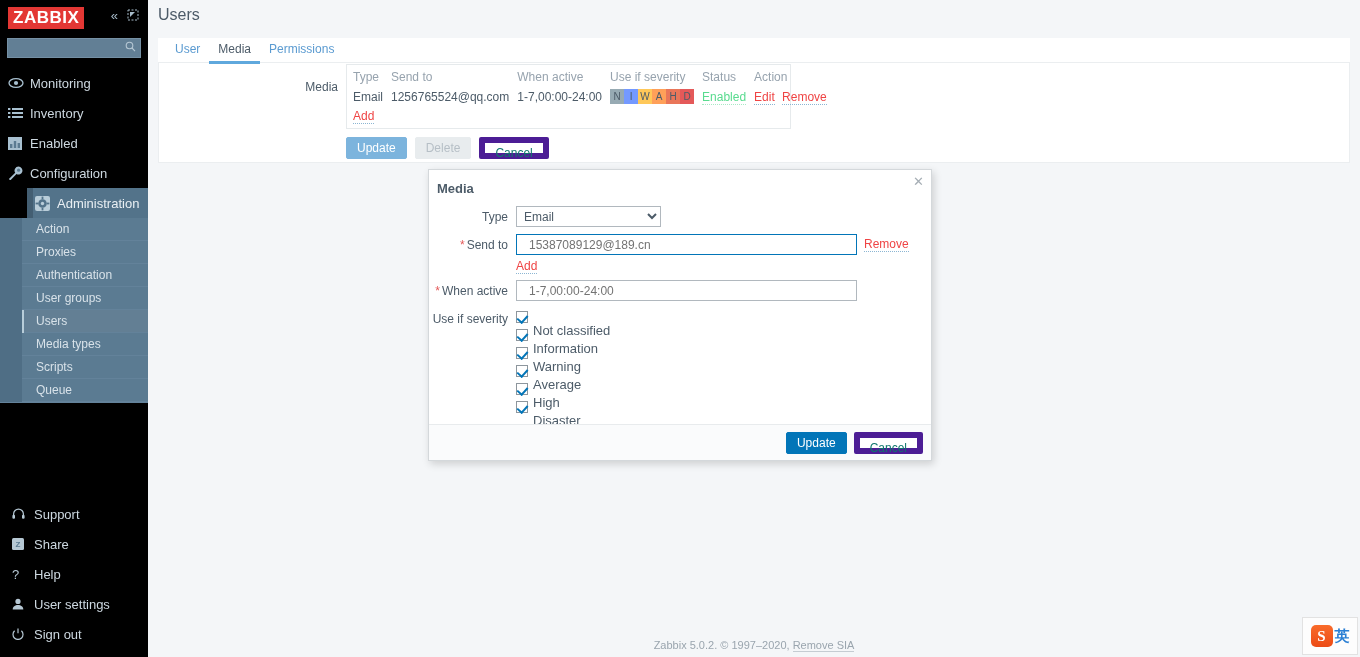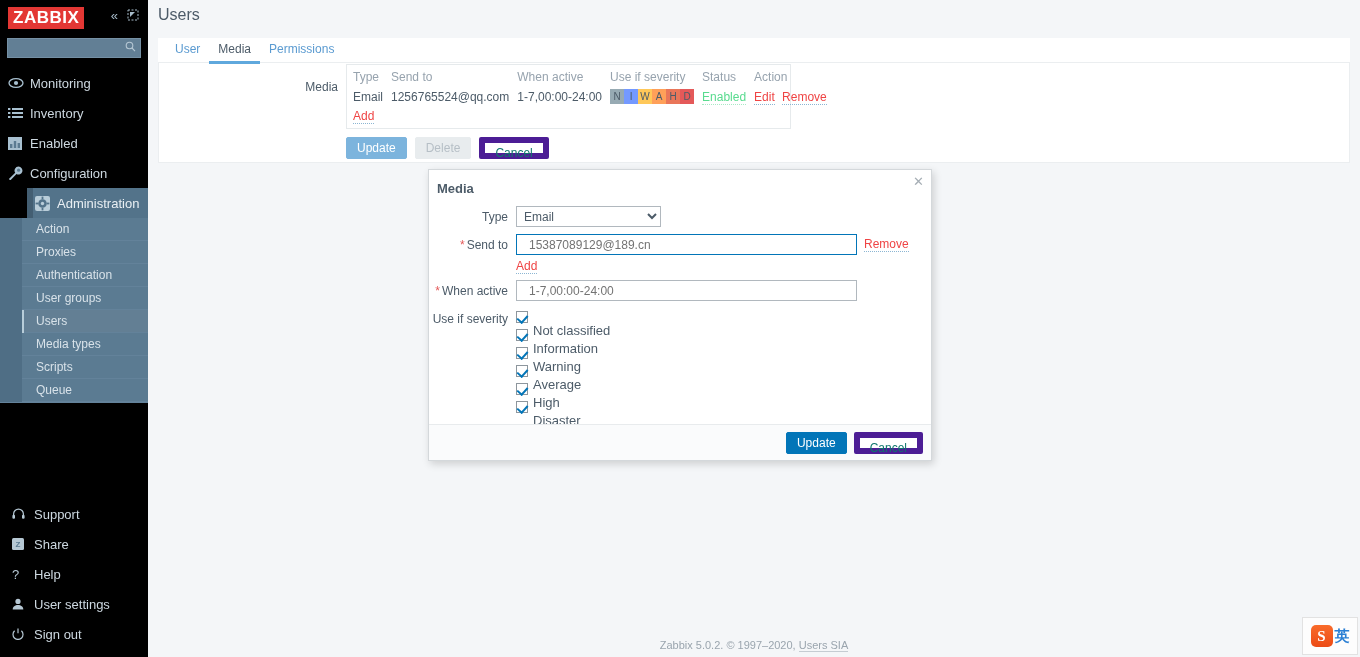--- a/index.html
+++ b/index.html
@@ -573,21 +573,21 @@
 
       <div class="btn-row">
         <button class="btn btn-primary-light">Update</button>
         <button class="btn btn-disabled">Delete</button>
         <button class="btn btn-ghost">Cancel</button>
       </div>
     </div>
 
     <div class="page-footer">
       <span>Zabbix 5.0.2. © 1997–2020,</span>
-      <span class="lnk2">Users SIA</span>
+      <span class="lnk2">Remove SIA</span>
     </div>
   </div>
 
   <div class="modal">
     <div class="modal-head">
       <div class="modal-title">Media</div>
       <div class="modal-close">✕</div>
     </div>
 
     <div class="modal-body">

